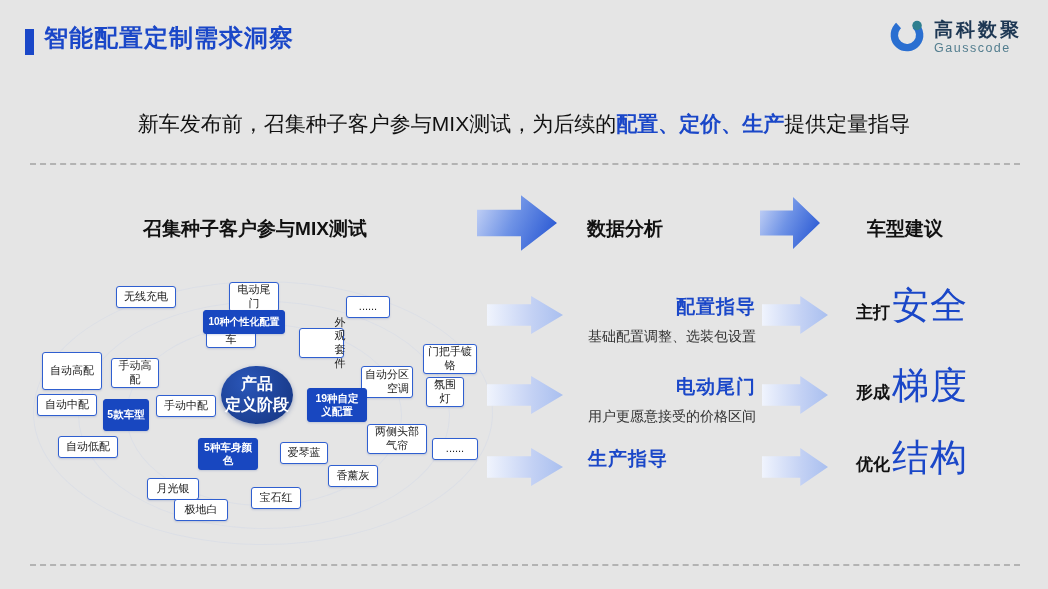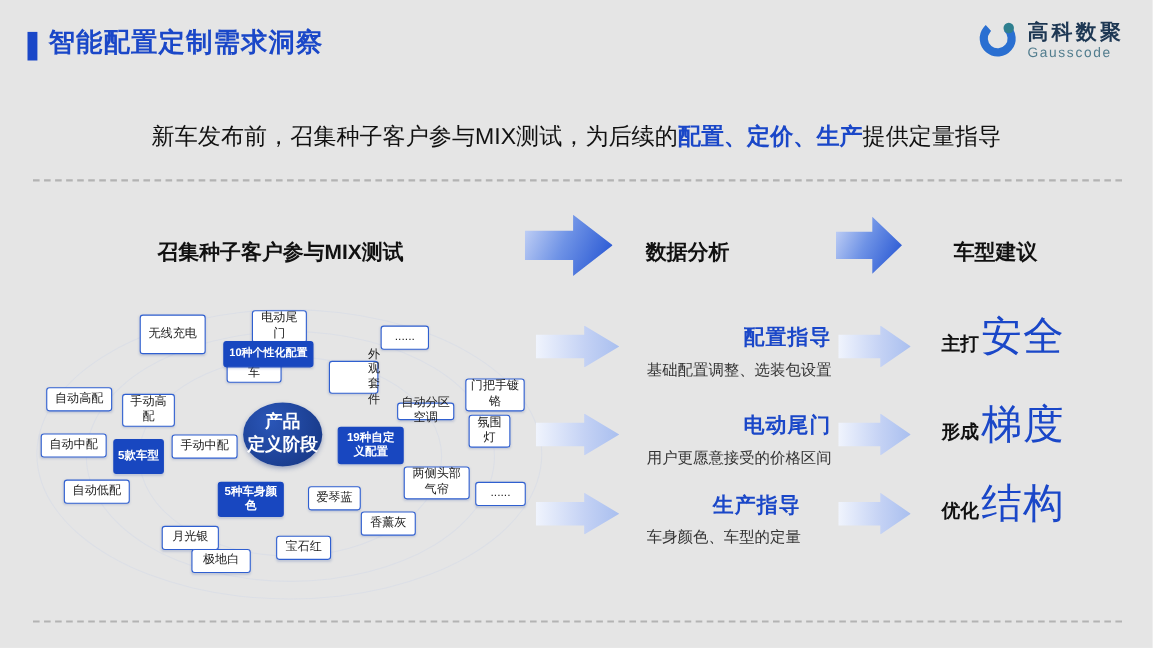--- a/index.html
+++ b/index.html
@@ -102,30 +102,30 @@
 
   <div class="ellipse e1"></div>
   <div class="ellipse e2"></div>
   <div class="ellipse e3"></div>
 
   <div class="center-circle">
     <div>产品</div>
     <div>定义阶段</div>
   </div>
 
-  <div class="tag" style="left:116px;top:286px;width:60px;height:36px;margin-left:11px;">无线充电</div>
+  <div class="tag" style="left:116px;top:286px;width:60px;height:22px;">无线充电</div>
   <div class="tag" style="left:229px;top:282px;width:50px;height:30px;">电动尾门</div>
   <div class="tag" style="left:166px;top:318px;width:50px;height:30px;margin-left:40px;">远程控车</div>
   <div class="tag blue nw" style="left:203px;top:310px;width:82px;height:24px;">10种个性化配置</div>
   <div class="tag" style="left:299px;top:328px;width:44px;height:30px;padding-left:40px;">外观套件</div>
   <div class="tag" style="left:346px;top:296px;width:44px;height:22px;">......</div>
-  <div class="tag" style="left:42px;top:352px;width:60px;height:22px;">自动高配</div>
+  <div class="tag" style="left:42px;top:352px;width:60px;height:38px;">自动高配</div>
   <div class="tag" style="left:111px;top:358px;width:48px;height:30px;">手动高配</div>
   <div class="tag" style="left:423px;top:344px;width:54px;height:30px;">门把手镀铬</div>
-  <div class="tag" style="left:361px;top:366px;width:52px;height:16px;">自动分区空调</div>
+  <div class="tag" style="left:361px;top:366px;width:52px;height:32px;text-align:right;">自动分区空调</div>
   <div class="tag" style="left:37px;top:394px;width:60px;height:22px;">自动中配</div>
   <div class="tag" style="left:156px;top:395px;width:60px;height:22px;">手动中配</div>
   <div class="tag blue" style="left:103px;top:399px;width:46px;height:32px;">5款车型</div>
   <div class="tag blue" style="left:307px;top:388px;width:60px;height:34px;">19种自定义配置</div>
   <div class="tag" style="left:426px;top:377px;width:38px;height:30px;">氛围灯</div>
   <div class="tag" style="left:58px;top:436px;width:60px;height:22px;">自动低配</div>
   <div class="tag" style="left:367px;top:424px;width:60px;height:30px;">两侧头部气帘</div>
   <div class="tag" style="left:280px;top:442px;width:48px;height:22px;">爱琴蓝</div>
   <div class="tag" style="left:432px;top:438px;width:46px;height:22px;">......</div>
   <div class="tag blue" style="left:198px;top:438px;width:60px;height:32px;">5种车身颜色</div>
@@ -157,21 +157,20 @@
     <div class="row-kw">
       <span class="kw-prefix">形成</span>
       <span class="kw-main">梯度</span>
     </div>
   </div>
 
   <div class="mid-row r3">
     <div class="s-arrow sa"></div>
     <div class="row-text">
       <div class="row-title">生产指导</div>
-      <div class="row-desc">车身颜色、车型的定量</div>
     </div>
     <div class="s-arrow sb"></div>
     <div class="row-kw">
       <span class="kw-prefix">优化</span>
       <span class="kw-main">结构</span>
     </div>
   </div>
 
 </div>
 

